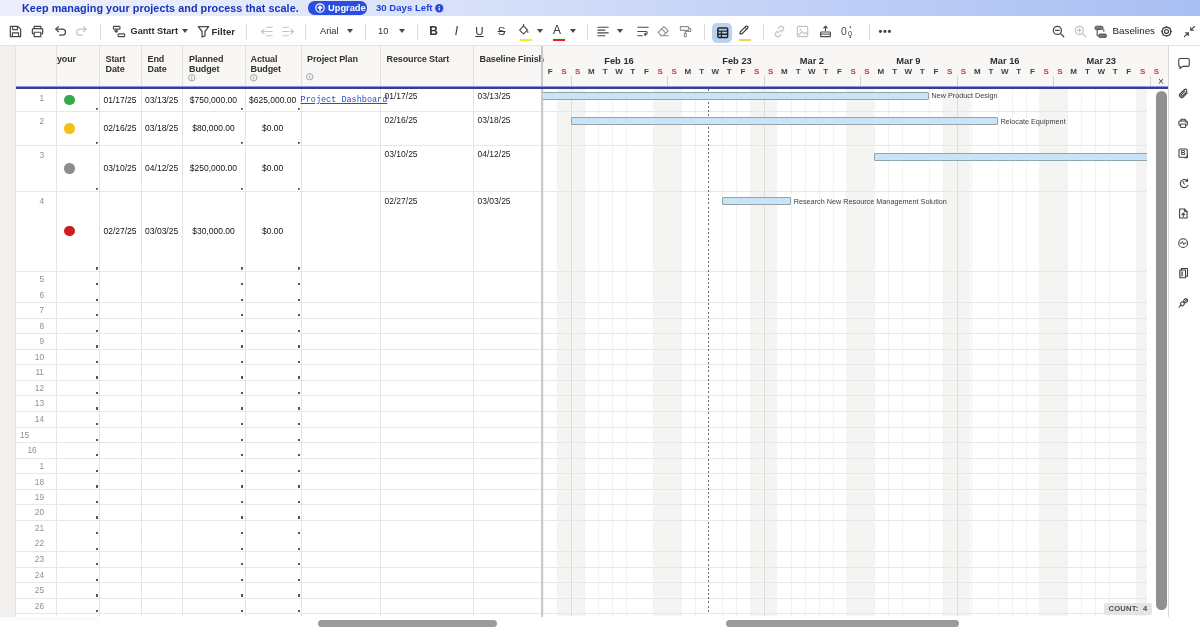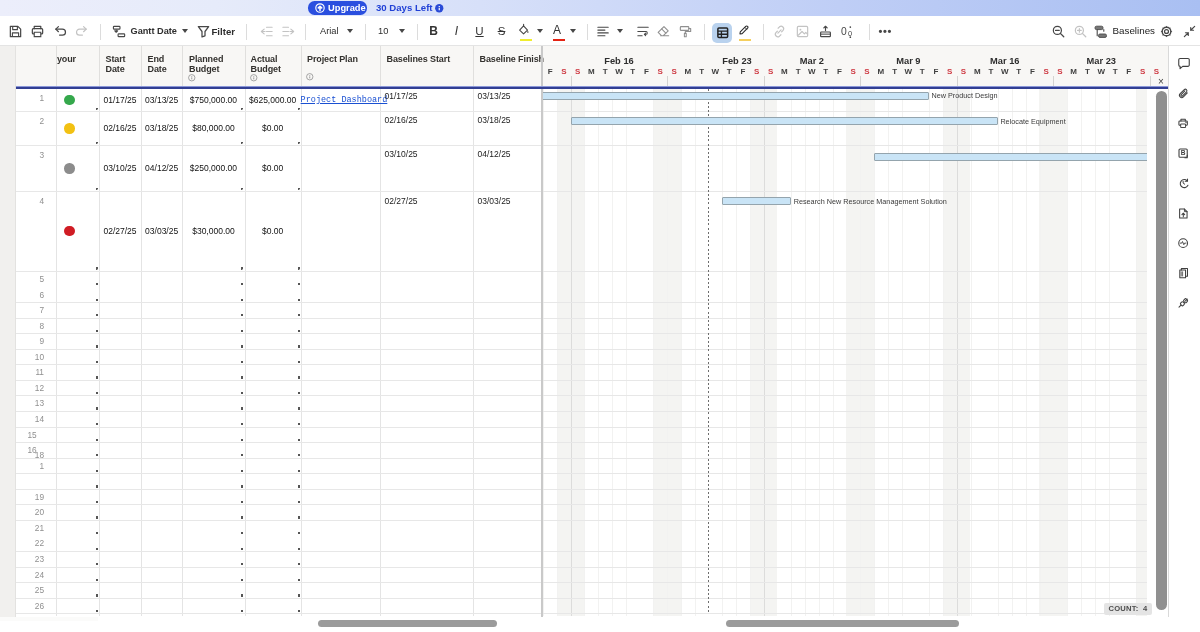--- a/index.html
+++ b/index.html
@@ -3,20 +3,21 @@
 html,body{margin:0;padding:0;}
 body{width:1200px;height:632px;overflow:hidden;background:#fff;
  font-family:"Liberation Sans",sans-serif;-webkit-font-smoothing:antialiased;}
 #app{position:relative;width:1200px;height:632px;overflow:hidden;}
 #app div{position:absolute;box-sizing:border-box;}
 .t{white-space:nowrap;}
 svg{position:absolute;overflow:visible;}
 </style></head><body>
 <div id="app">
 <div style="left:0px;top:0px;width:1200px;height:15.5px;background:linear-gradient(90deg,#eceefb 0%,#e6ebfa 18%,#d7e0f9 40%,#bfcef6 70%,#a9bff2 100%);"></div>
+<div class="t" style="left:22px;top:1.5px;width:300px;height:12px;font-size:10.8px;font-weight:bold;color:#1634bd;line-height:12px;letter-spacing:0.05px;">Keep managing your projects and process that scale.</div>
 <div style="left:308px;top:0.8px;width:59px;height:13.8px;background:#2a4fdf;border-radius:6.5px;"></div>
 <svg style="left:314.5px;top:2.8px;" width="10" height="10" viewBox="0 0 10 10">
       <circle cx="5" cy="5" r="4.2" fill="none" stroke="#fff" stroke-width="1.15"></circle>
       <path d="M5 7.4 L5 3.3 M3.3 4.9 L5 3.2 L6.7 4.9" fill="none" stroke="#fff" stroke-width="1.5" stroke-linecap="round" stroke-linejoin="round"></path>
     </svg>
 <div class="t" style="left:328px;top:2.5px;width:40px;height:11px;font-size:9.3px;font-weight:bold;color:#fff;line-height:11px;">Upgrade</div>
 <div class="t" style="left:376px;top:2px;width:60px;height:11.5px;font-size:9.6px;font-weight:bold;color:#2141d6;line-height:11.5px;">30 Days Left</div>
 <svg style="left:434.5px;top:3.8px;" width="8.5" height="8.5" viewBox="0 0 8 8">
       <circle cx="4" cy="4" r="3.9" fill="#2a4bd7"></circle>
       <path d="M4 3.5 L4 5.9 M4 1.9 L4 2.8" stroke="#fff" stroke-width="1.1"></path>
@@ -39,21 +40,21 @@
 <svg style="left:74px;top:24px;" width="15" height="15" viewBox="0 0 16 16">
       <path d="M13 5.5 H6 C3.8 5.5 2.7 7 2.7 8.7 C2.7 10.4 3.8 11.8 6 11.8 H9" fill="none" stroke="#c3c3c3" stroke-width="1.3" stroke-linecap="round" stroke-linejoin="round"></path>
       <path d="M10.2 2.8 L13 5.5 L10.2 8.2" fill="none" stroke="#c3c3c3" stroke-width="1.3" stroke-linecap="round" stroke-linejoin="round"></path>
     </svg>
 <div style="left:99.5px;top:23.5px;width:1px;height:16px;background:#dcdcdc;"></div>
 <svg style="left:111.5px;top:23.5px;" width="15" height="15" viewBox="0 0 16 16">
       <rect x="1.5" y="2.5" width="7" height="3" rx="0.8" fill="none" stroke="#474747" stroke-width="1.2" stroke-linecap="round" stroke-linejoin="round"></rect>
       <rect x="6.5" y="10.5" width="7" height="3" rx="0.8" fill="none" stroke="#474747" stroke-width="1.2" stroke-linecap="round" stroke-linejoin="round"></rect>
       <path d="M4.5 6.5 V8.5 M3 7.2 L4.5 8.8 L6 7.2" fill="none" stroke="#474747" stroke-width="1.2" stroke-linecap="round" stroke-linejoin="round"></path>
     </svg>
-<div class="t" style="left:130.5px;top:25.5px;width:46px;height:11px;font-size:9.2px;font-weight:600;color:#2e2e2e;line-height:11px;">Gantt Date</div>
+<div class="t" style="left:130.5px;top:25.5px;width:46px;height:11px;font-size:9.2px;font-weight:600;color:#2e2e2e;line-height:11px;">Gantt Start</div>
 <div style="left:181.5px;top:29px;width:0;height:0;border-left:3.6px solid transparent;border-right:3.6px solid transparent;border-top:4.2px solid #474747;"></div>
 <svg style="left:195.5px;top:23.5px;" width="15" height="15" viewBox="0 0 16 16">
       <path d="M2.5 2.8 H13.5 L9.6 8 V12.6 L6.4 13.8 V8 Z" fill="none" stroke="#474747" stroke-width="1.35" stroke-linecap="round" stroke-linejoin="round"></path>
     </svg>
 <div class="t" style="left:211.5px;top:25.5px;width:22px;height:11px;font-size:9.6px;font-weight:600;color:#2e2e2e;line-height:11px;">Filter</div>
 <div style="left:245.5px;top:23.5px;width:1px;height:16px;background:#dcdcdc;"></div>
 <svg style="left:258.5px;top:24px;" width="15" height="15" viewBox="0 0 16 16">
       <path d="M8 3.5 H14 M8 8 H14 M8 12.5 H14" fill="none" stroke="#c3c3c3" stroke-width="1.2" stroke-linecap="round" stroke-linejoin="round"></path>
       <path d="M5.5 5.5 L2.5 8 L5.5 10.5 M2.5 8 H6.5" fill="none" stroke="#c3c3c3" stroke-width="1.2" stroke-linecap="round" stroke-linejoin="round"></path>
     </svg>
@@ -169,21 +170,21 @@
 <div style="left:300.6px;top:46px;width:1px;height:40px;background:#e0dfdd;"></div>
 <div style="left:380px;top:46px;width:1px;height:40px;background:#e0dfdd;"></div>
 <div style="left:473px;top:46px;width:1px;height:40px;background:#e0dfdd;"></div>
 <div style="left:542px;top:46px;width:1px;height:40px;background:#e0dfdd;"></div>
 <div class="t" style="left:56.9px;top:53.5px;width:40px;height:11px;font-size:9px;font-weight:bold;color:#33312e;line-height:10.6px;letter-spacing:-0.1px;">your</div>
 <div style="left:105.5px;top:53.5px;width:34px;height:22px;font-size:9px;font-weight:bold;color:#33312e;line-height:10.6px;letter-spacing:-0.1px;">Start<br>Date</div>
 <div style="left:147.5px;top:53.5px;width:34px;height:22px;font-size:9px;font-weight:bold;color:#33312e;line-height:10.6px;letter-spacing:-0.1px;">End<br>Date</div>
 <div style="left:189px;top:53.5px;width:56px;height:22px;font-size:9px;font-weight:bold;color:#33312e;line-height:10.6px;letter-spacing:-0.1px;">Planned<br>Budget</div>
 <div style="left:250.5px;top:53.5px;width:50px;height:22px;font-size:9px;font-weight:bold;color:#33312e;line-height:10.6px;letter-spacing:-0.1px;">Actual<br>Budget</div>
 <div class="t" style="left:307px;top:53.5px;width:70px;height:11px;font-size:9px;font-weight:bold;color:#33312e;line-height:10.6px;letter-spacing:-0.1px;">Project Plan</div>
-<div class="t" style="left:386.5px;top:53.5px;width:80px;height:11px;font-size:9px;font-weight:bold;color:#33312e;line-height:10.6px;letter-spacing:-0.1px;">Baselines Start</div>
+<div class="t" style="left:386.5px;top:53.5px;width:80px;height:11px;font-size:9px;font-weight:bold;color:#33312e;line-height:10.6px;letter-spacing:-0.1px;">Resource Start</div>
 <div class="t" style="left:479.5px;top:53.5px;width:80px;height:11px;font-size:9px;font-weight:bold;color:#33312e;line-height:10.6px;letter-spacing:-0.1px;">Baseline Finish</div>
 <svg style="left:187.5px;top:74px;" width="7.5" height="7.5" viewBox="0 0 8 8">
       <circle cx="4" cy="4" r="3.4" fill="none" stroke="#8a8a8a" stroke-width="0.8"></circle>
       <path d="M4 3.6 L4 5.7 M4 2.2 L4 3" stroke="#8a8a8a" stroke-width="0.9"></path>
     </svg>
 <svg style="left:249.5px;top:74px;" width="7.5" height="7.5" viewBox="0 0 8 8">
       <circle cx="4" cy="4" r="3.4" fill="none" stroke="#8a8a8a" stroke-width="0.8"></circle>
       <path d="M4 3.6 L4 5.7 M4 2.2 L4 3" stroke="#8a8a8a" stroke-width="0.9"></path>
     </svg>
 <svg style="left:306px;top:72.5px;" width="7.5" height="7.5" viewBox="0 0 8 8">
@@ -224,24 +225,24 @@
 <div class="t" style="left:20px;top:273.9px;width:24px;height:10px;font-size:8.3px;color:#8f8f8f;text-align:right;">5</div>
 <div class="t" style="left:20px;top:289.5px;width:24px;height:10px;font-size:8.3px;color:#8f8f8f;text-align:right;">6</div>
 <div class="t" style="left:20px;top:305px;width:24px;height:10px;font-size:8.3px;color:#8f8f8f;text-align:right;">7</div>
 <div class="t" style="left:20px;top:320.6px;width:24px;height:10px;font-size:8.3px;color:#8f8f8f;text-align:right;">8</div>
 <div class="t" style="left:20px;top:336.1px;width:24px;height:10px;font-size:8.3px;color:#8f8f8f;text-align:right;">9</div>
 <div class="t" style="left:20px;top:351.7px;width:24px;height:10px;font-size:8.3px;color:#8f8f8f;text-align:right;">10</div>
 <div class="t" style="left:20px;top:367.3px;width:24px;height:10px;font-size:8.3px;color:#8f8f8f;text-align:right;">11</div>
 <div class="t" style="left:20px;top:382.8px;width:24px;height:10px;font-size:8.3px;color:#8f8f8f;text-align:right;">12</div>
 <div class="t" style="left:20px;top:398.4px;width:24px;height:10px;font-size:8.3px;color:#8f8f8f;text-align:right;">13</div>
 <div class="t" style="left:20px;top:413.9px;width:24px;height:10px;font-size:8.3px;color:#8f8f8f;text-align:right;">14</div>
-<div class="t" style="left:20px;top:429.5px;width:24px;height:10px;font-size:8.3px;color:#8f8f8f;text-align:center;">15</div>
+<div class="t" style="left:20px;top:429.5px;width:24px;height:10px;font-size:8.3px;color:#8f8f8f;text-align:left;">15</div>
 <div class="t" style="left:20px;top:445.1px;width:24px;height:10px;font-size:8.3px;color:#8f8f8f;text-align:center;">16</div>
 <div class="t" style="left:20px;top:460.6px;width:24px;height:10px;font-size:8.3px;color:#8f8f8f;text-align:right;">1</div>
-<div class="t" style="left:20px;top:450px;width:24px;height:10px;font-size:8.3px;color:#8f8f8f;text-align:right;">18</div>
+<div class="t" style="left:20px;top:477px;width:24px;height:10px;font-size:8.3px;color:#8f8f8f;text-align:right;">18</div>
 <div class="t" style="left:20px;top:491.7px;width:24px;height:10px;font-size:8.3px;color:#8f8f8f;text-align:right;">19</div>
 <div class="t" style="left:20px;top:507.3px;width:24px;height:10px;font-size:8.3px;color:#8f8f8f;text-align:right;">20</div>
 <div class="t" style="left:20px;top:522.9px;width:24px;height:10px;font-size:8.3px;color:#8f8f8f;text-align:right;">21</div>
 <div class="t" style="left:20px;top:538.4px;width:24px;height:10px;font-size:8.3px;color:#8f8f8f;text-align:right;">22</div>
 <div class="t" style="left:20px;top:554px;width:24px;height:10px;font-size:8.3px;color:#8f8f8f;text-align:right;">23</div>
 <div class="t" style="left:20px;top:569.5px;width:24px;height:10px;font-size:8.3px;color:#8f8f8f;text-align:right;">24</div>
 <div class="t" style="left:20px;top:585.1px;width:24px;height:10px;font-size:8.3px;color:#8f8f8f;text-align:right;">25</div>
 <div class="t" style="left:20px;top:600.7px;width:24px;height:10px;font-size:8.3px;color:#8f8f8f;text-align:right;">26</div>
 <div style="left:64.4px;top:94.7px;width:10.5px;height:10.5px;background:#35a84c;border-radius:50%;"></div>
 <div class="t" style="left:99px;top:94.9px;width:42px;height:10px;font-size:8.5px;color:#111;line-height:10px;text-align:center;">01/17/25</div>

